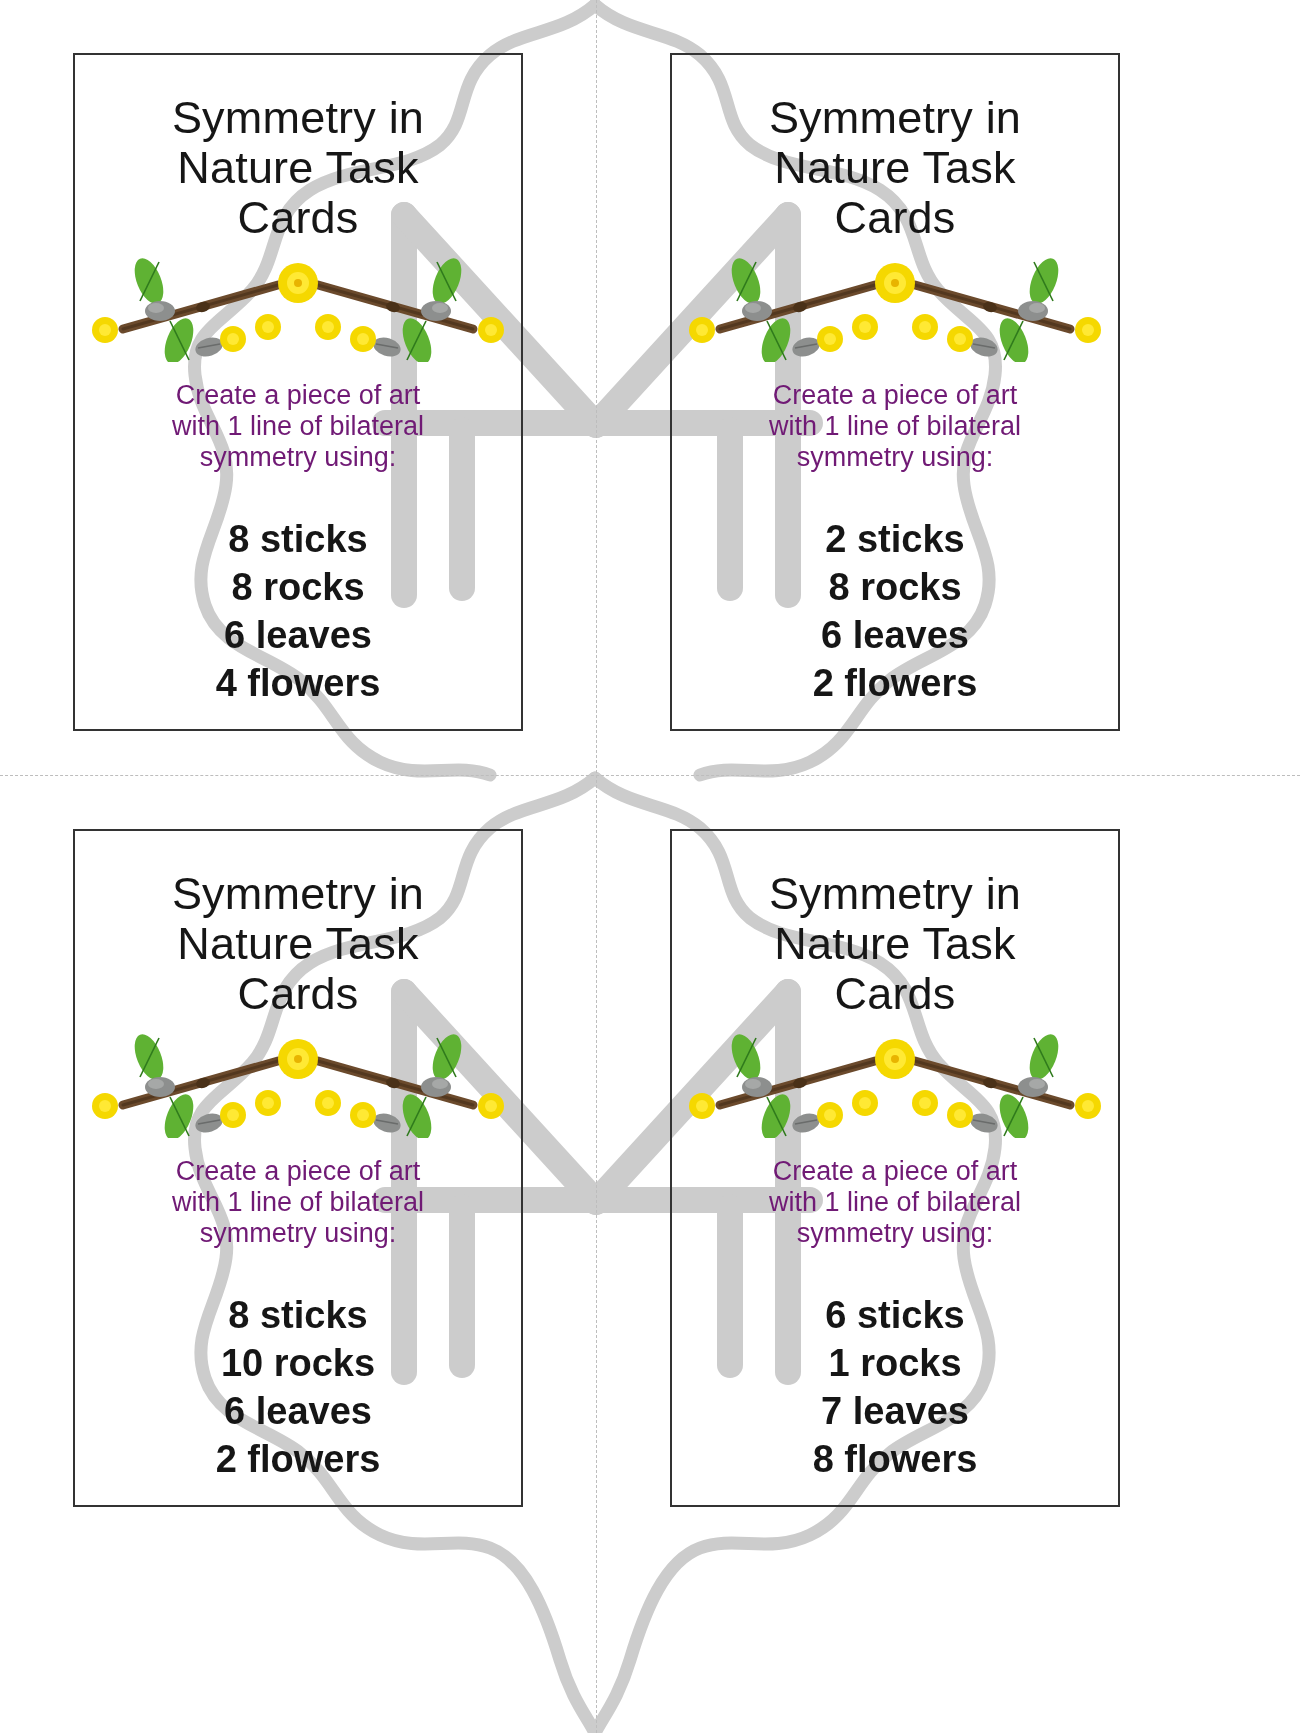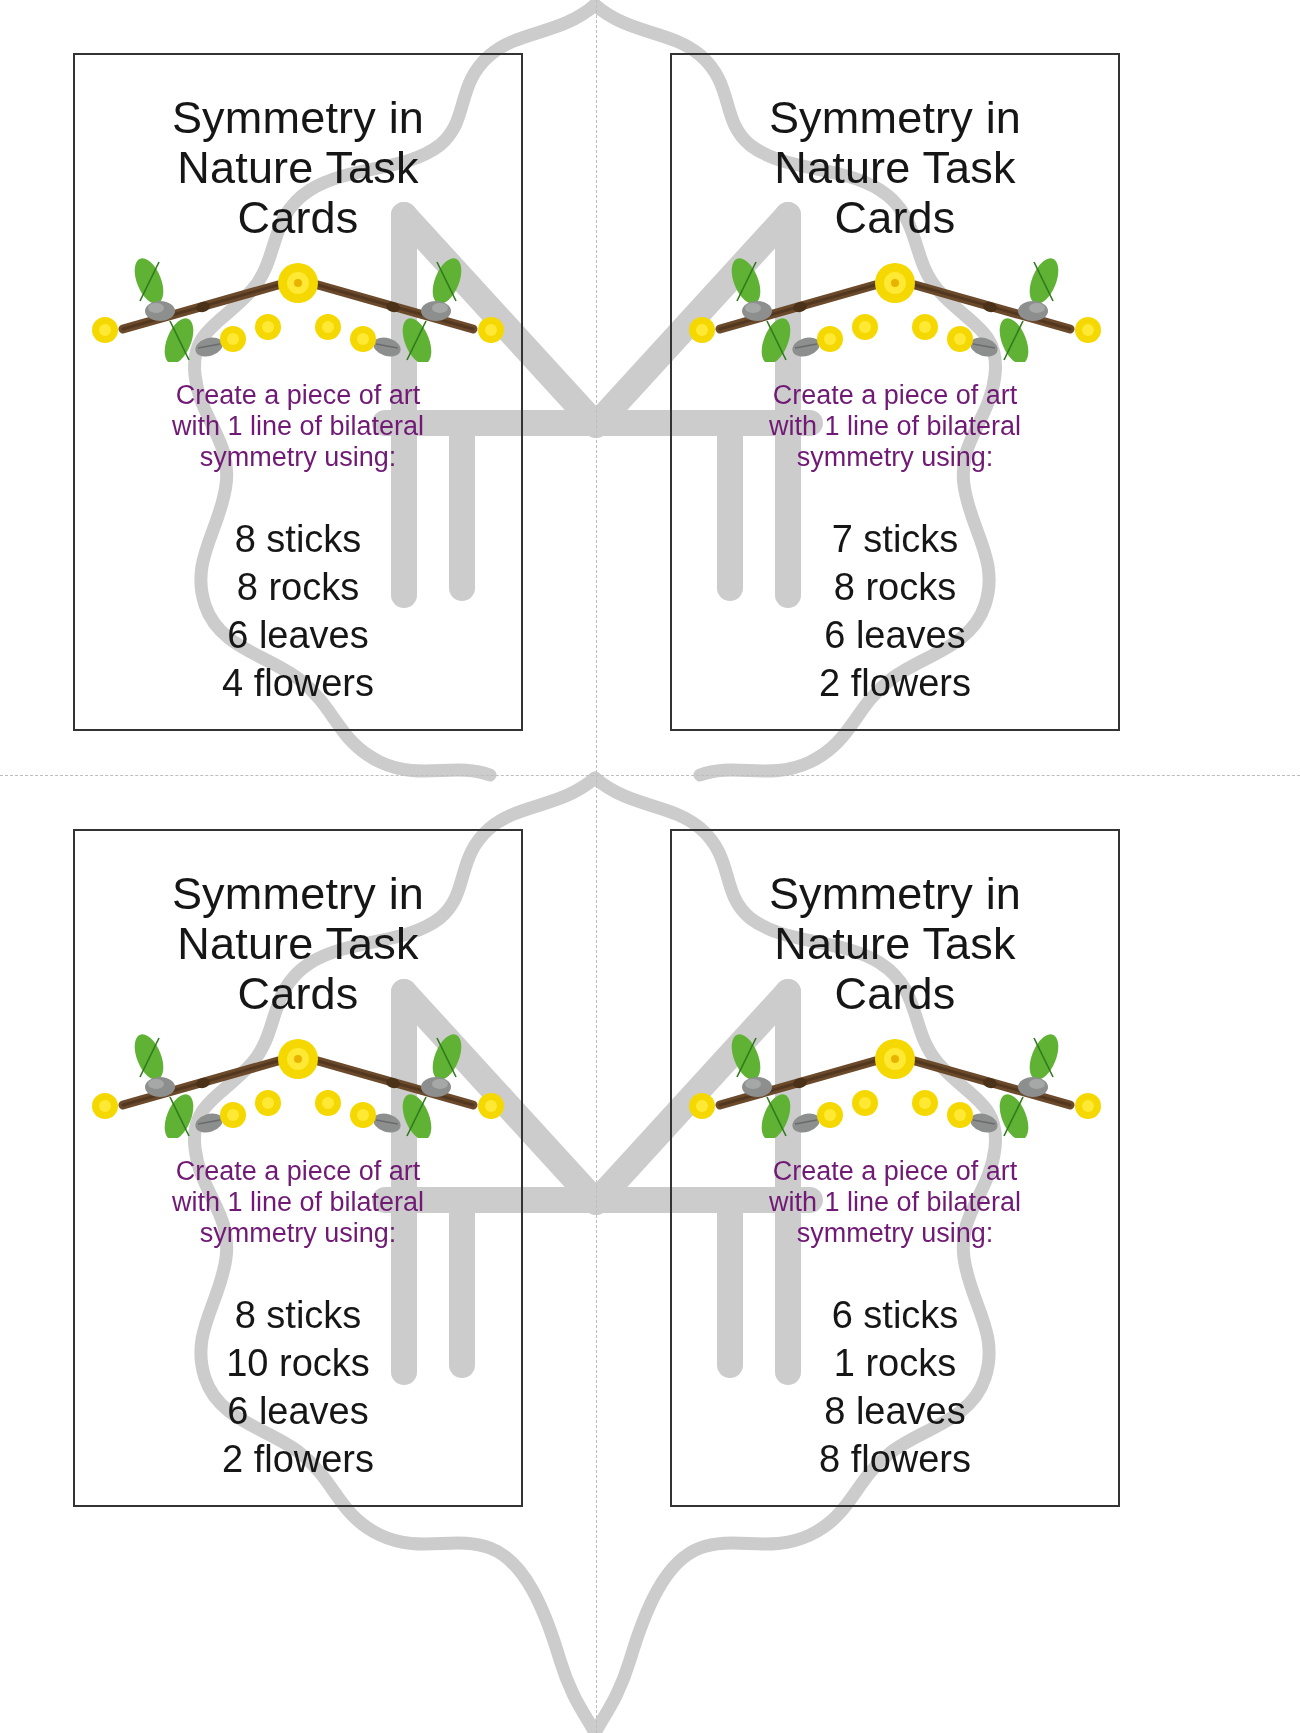--- a/index.html
+++ b/index.html
@@ -77,21 +77,21 @@
     font-weight:300;
     color:#701a75;
     text-align:center;
     width:330px;
   }
 
   .item-list {
     margin-top:42px;
     font-size:38px;
     line-height:48px;
-    font-weight:400;
+    font-weight:700;
     color:#161616;
     text-align:center;
     list-style:none;
   }
   .item-list li { white-space:nowrap; }
 </style>
 </head>
 <body>
 
 <div id="page">
@@ -371,21 +371,21 @@
         </svg>
       </div>
 
       <div class="card-prompt">
         <div>Create a piece of art</div>
         <div>with 1 line of bilateral</div>
         <div>symmetry using:</div>
       </div>
 
       <ul class="item-list">
-        <li>7 sticks</li>
+        <li>2 sticks</li>
         <li>8 rocks</li>
         <li>6 leaves</li>
         <li>2 flowers</li>
       </ul>
     </div>
 
     <div class="card c3">
       <div class="card-title">
         <div>Symmetry in</div>
         <div>Nature Task</div>
@@ -567,19 +567,19 @@
 
       <div class="card-prompt">
         <div>Create a piece of art</div>
         <div>with 1 line of bilateral</div>
         <div>symmetry using:</div>
       </div>
 
       <ul class="item-list">
         <li>6 sticks</li>
         <li>1 rocks</li>
-        <li>8 leaves</li>
+        <li>7 leaves</li>
         <li>8 flowers</li>
       </ul>
     </div>
 
   </div>
 </div>
 
 </body></html>

